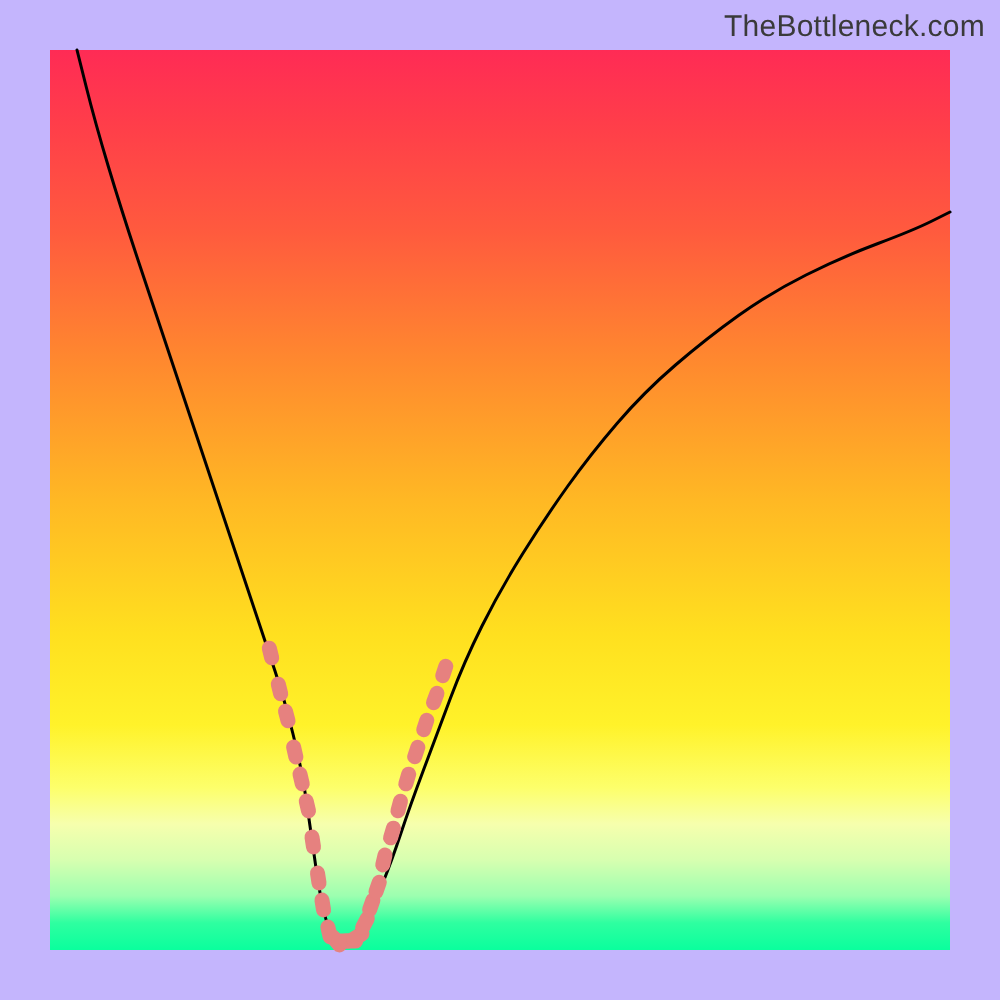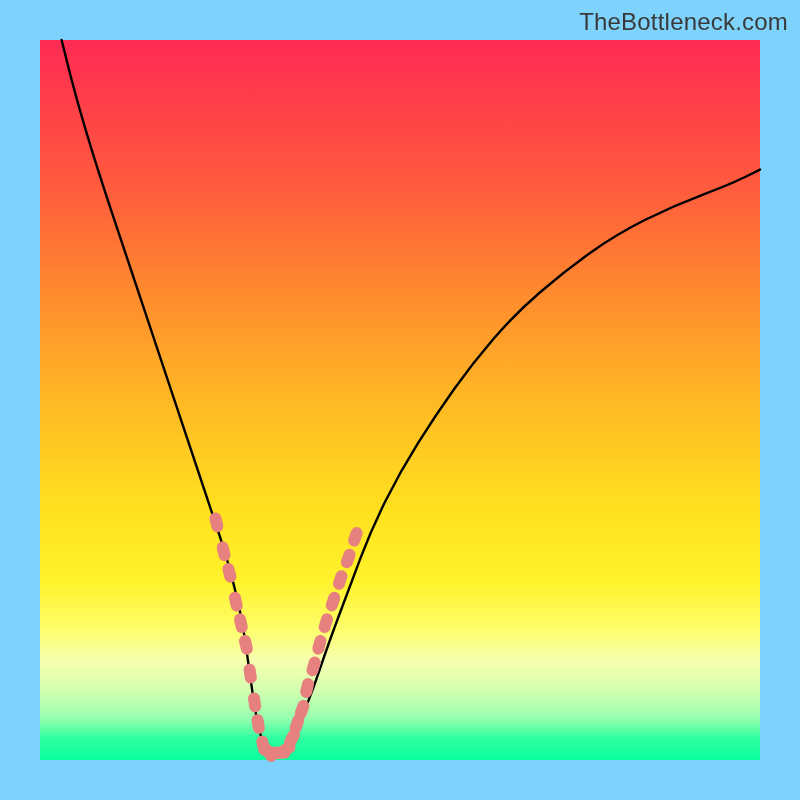--- a/index.html
+++ b/index.html
@@ -8,21 +8,21 @@
     width: 800px;
     height: 800px;
     overflow: hidden;
     background: #000;
     font-family: Arial, Helvetica, sans-serif;
   }
   .frame {
     position: relative;
     width: 800px;
     height: 800px;
-    background: #7dd3fc;
+    background: #c4b5fd;
   }
   .plot-area {
     position: absolute;
     left: 40px;
     top: 40px;
     width: 720px;
     height: 720px;
     
     background: linear-gradient(
       to bottom,

